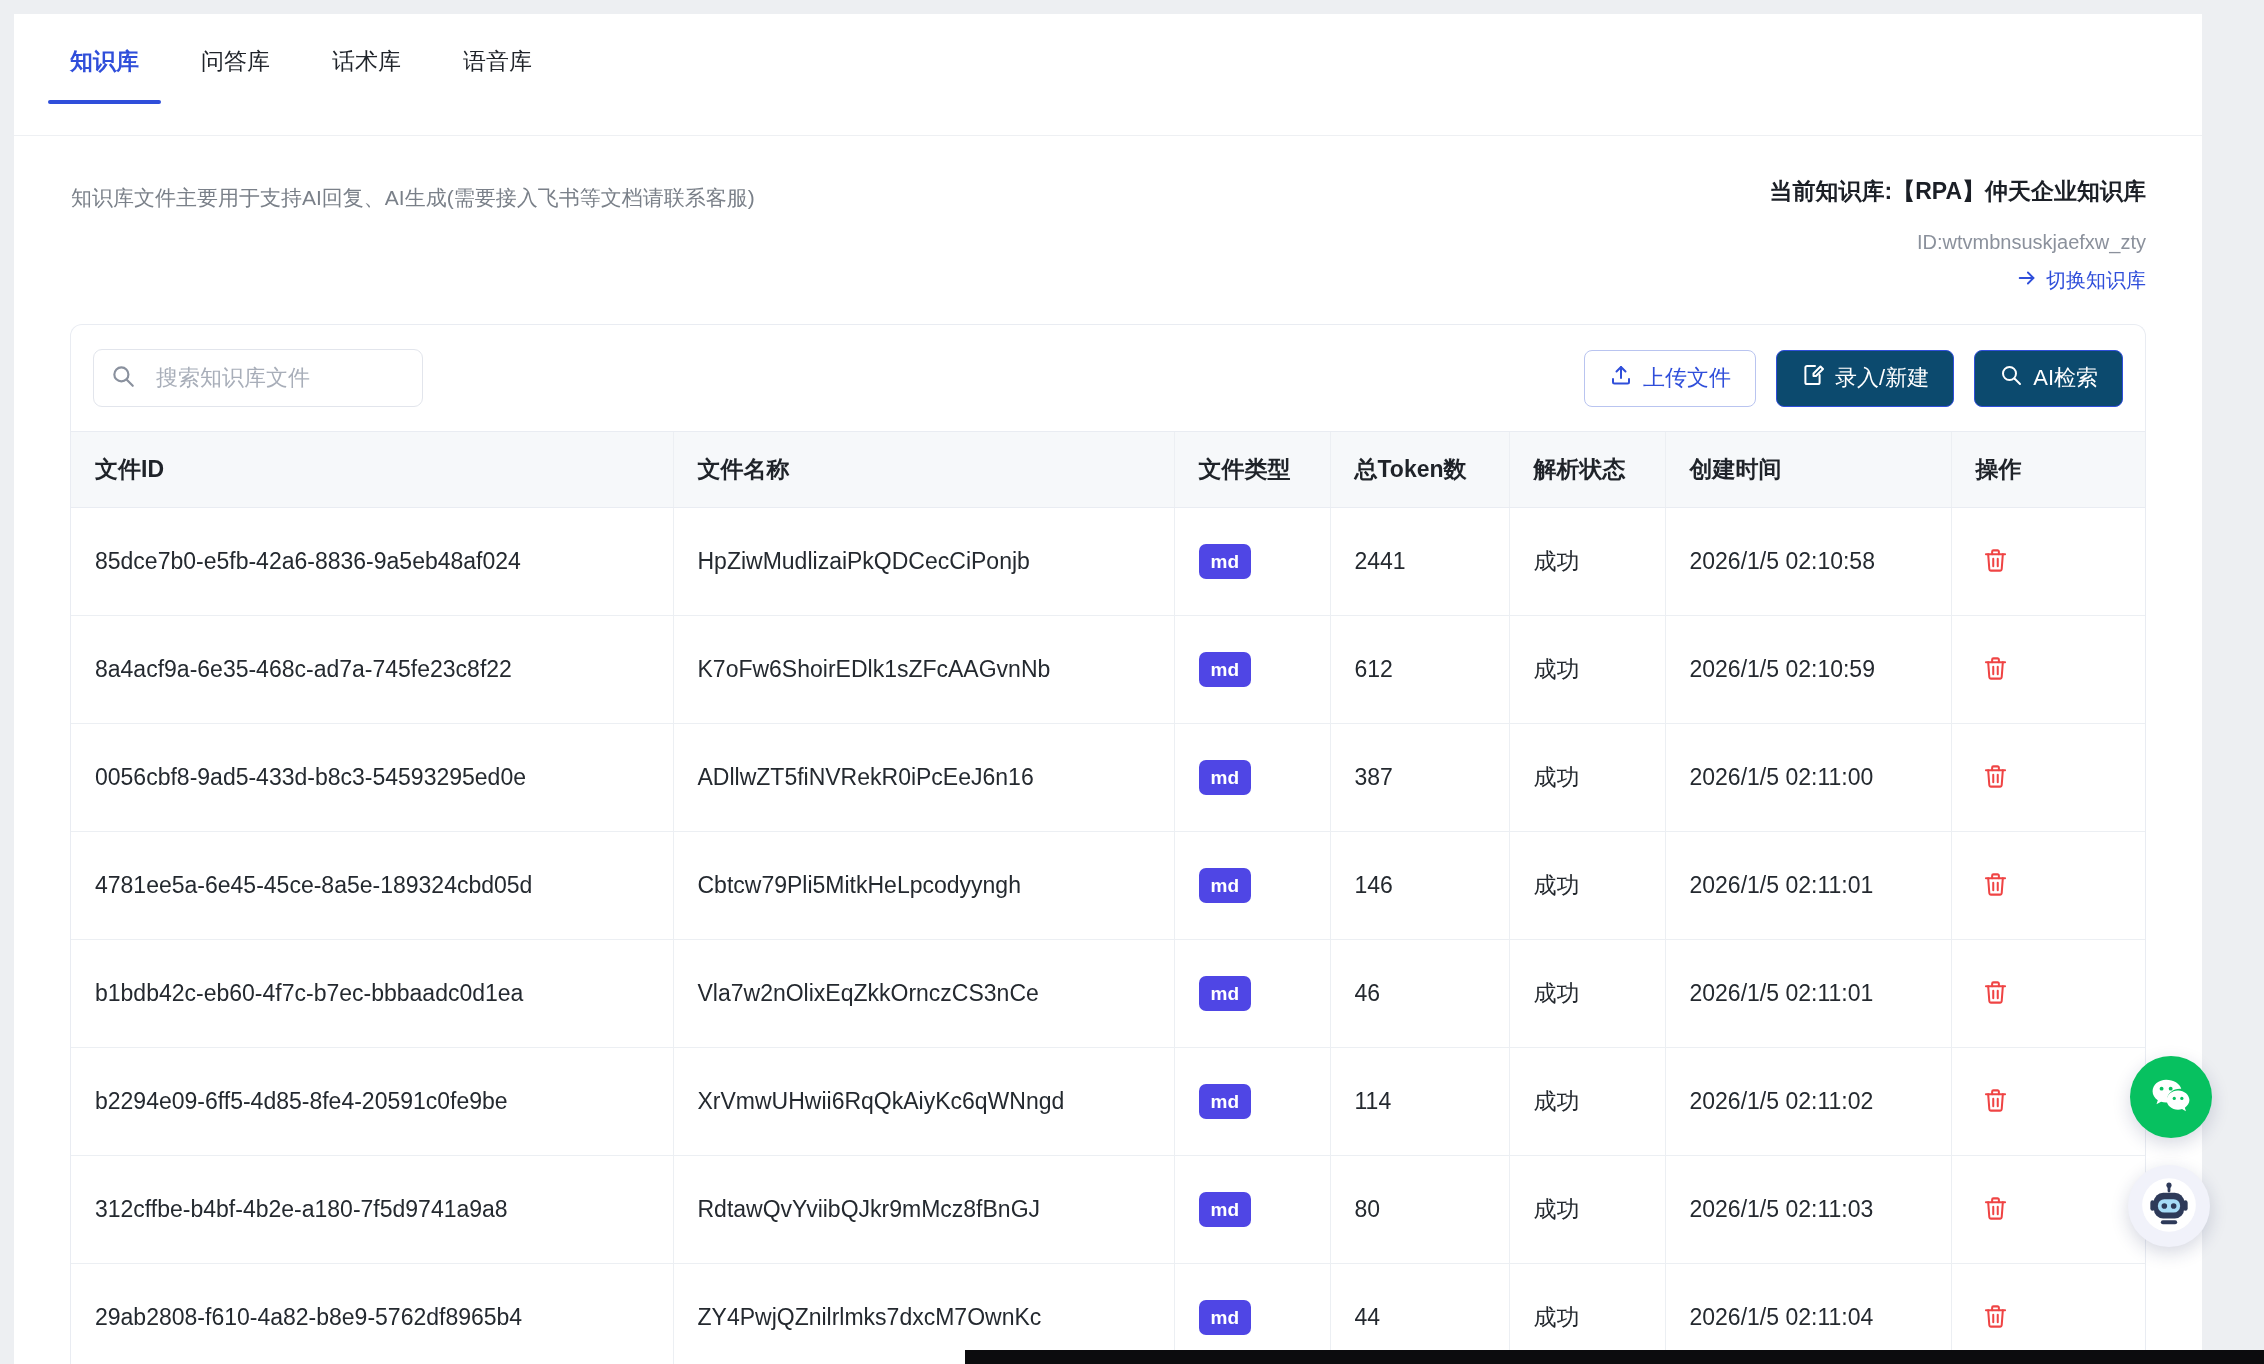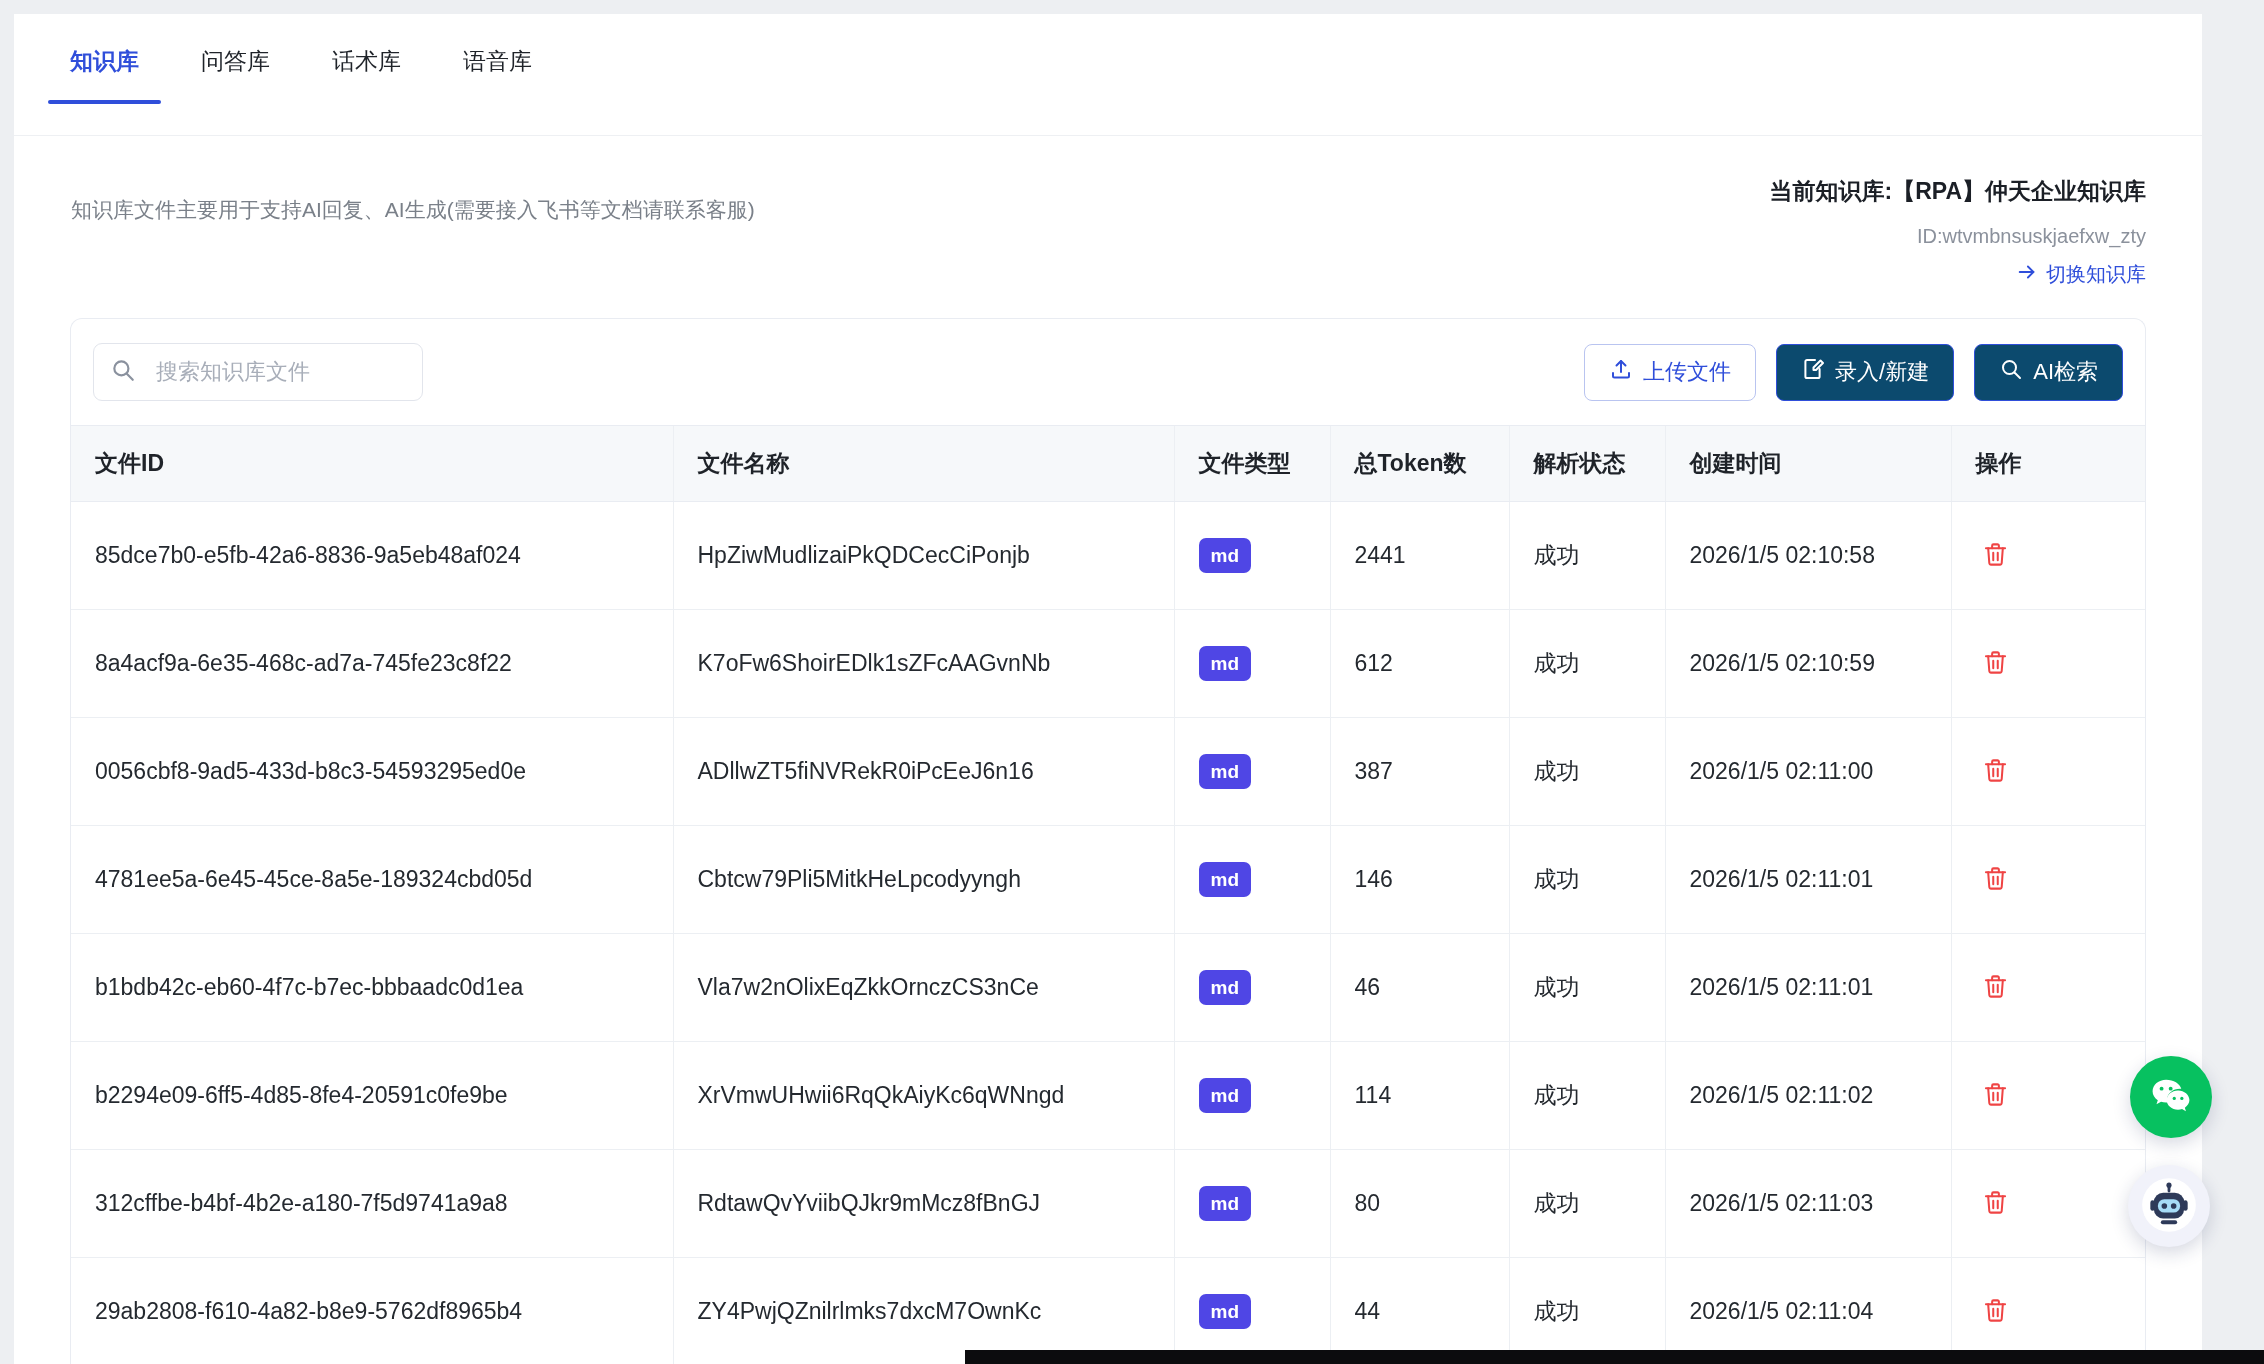--- a/index.html
+++ b/index.html
@@ -37,24 +37,24 @@
   }
   
   .header-row {
     display: flex; justify-content: space-between; align-items: flex-start;
     padding: 40px 56px 0;
   }
   .title-line { display: flex; align-items: center; gap: 16px; }
   .title-bar { width: 7px; height: 32px; background: #2f4eda; border-radius: 3px; }
   .page-title { font-size: 33px; font-weight: 700; color: #2196f3; letter-spacing: 1px; }
   .page-count { font-size: 33px; font-weight: 700; color: #2196f3; margin-left: 12px; }
-  .subtitle { margin-top: 20px; font-size: 21px; color: #7a8089; padding-left: 1px; }
+  .subtitle { margin-top: 8px; font-size: 21px; color: #7a8089; padding-left: 1px; }
   .kb-meta { text-align: right; }
   .kb-current { font-size: 23px; font-weight: 700; color: #1b1f26; }
-  .kb-id { font-size: 20px; color: #8b919c; margin-top: 18px; }
+  .kb-id { font-size: 20px; color: #8b919c; margin-top: 24px; }
   .kb-switch {
     margin-top: 13px; font-size: 20px; color: #2f4eda; cursor: pointer;
     display: flex; align-items: center; justify-content: flex-end; gap: 8px;
   }
   .kb-switch svg { width: 22px; height: 22px; }
   
   .card {
     margin: 30px 56px 0;
     border: 1px solid #e9ecf2;
     border-bottom: none;

